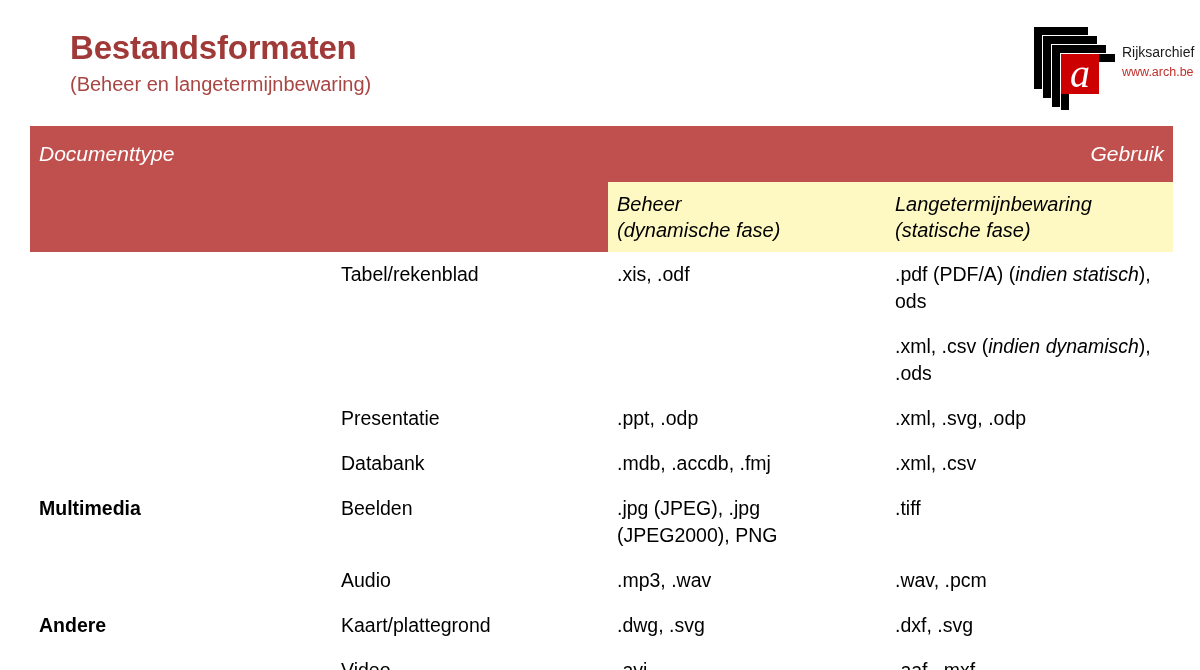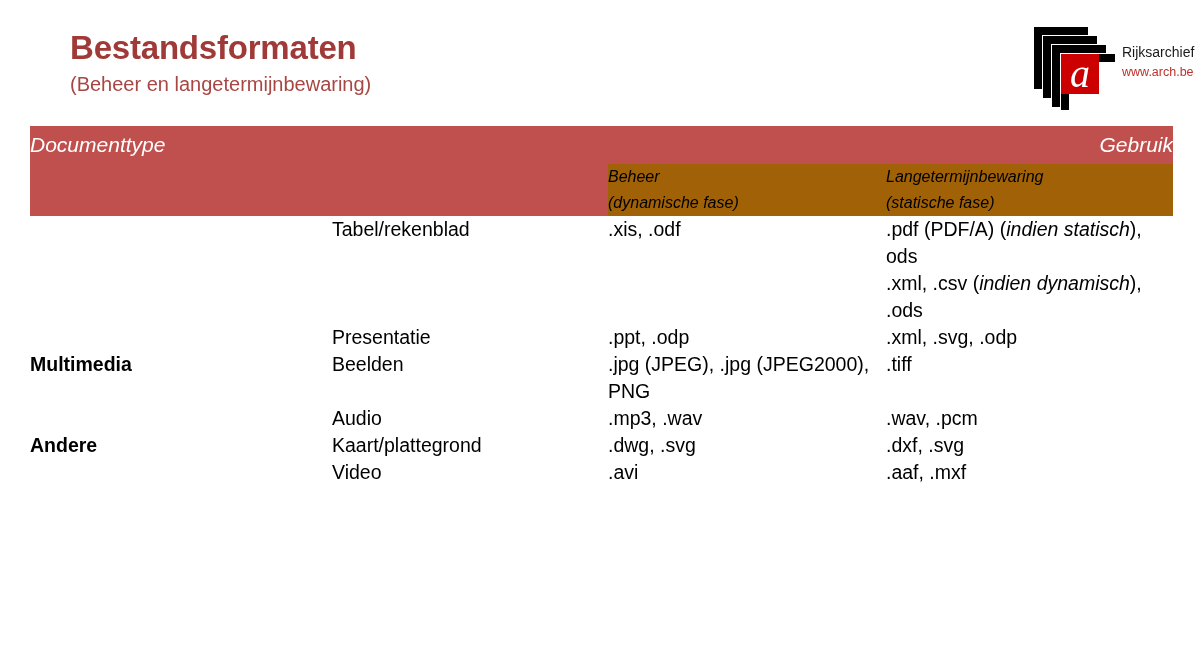--- a/index.html
+++ b/index.html
@@ -91,21 +91,21 @@
   #format-table {
     position: absolute;
     left: 30px;
     top: 126px;
     width: 1143px;
     border-collapse: collapse;
     table-layout: fixed;
   }
   #format-table td {
     vertical-align: top;
-    padding: 0;
+    padding: 9px;
     border: 0;
   }
 
   
   .col-doctype   { width: 302px; }
   .col-subtype   { width: 276px; }
   .col-beheer    { width: 278px; }
   .col-langeterm { width: 287px; }
 
   
@@ -126,23 +126,23 @@
   }
   .hdr-gebruik {
     text-align: right;
     border-left: 1px solid #D9807E;
     border-right: 3px solid #C0504D;
     padding-left: 0;
   }
 
   
   .subhdr {
-    background: #a16207;
+    background: #fef9c3;
     font-style: italic;
-    font-size: 16px;
+    font-size: 20px;
     color: #000000;
     line-height: 26px;
     padding: 6px 0 8px 10px;
     border-bottom: 3px solid #C0504D;
   }
   .subhdr-left-pad {
     background: #C0504D;
     border-left: 3px solid #C0504D;
     border-bottom: 3px solid #C0504D;
   }
@@ -250,20 +250,26 @@
       <td class="cell c-langeterm p-on"><span>.xml, .csv (</span><span class="ital">indien dynamisch</span><span>), .ods</span></td>
     </tr>
 
     <tr class="rule-full">
       <td class="cell c-doctype"></td>
       <td class="cell c-subtype">Presentatie</td>
       <td class="cell c-beheer">.ppt, .odp</td>
       <td class="cell c-langeterm">.xml, .svg, .odp</td>
     </tr>
 
+    <tr class="rule-full">
+      <td class="cell c-doctype"></td>
+      <td class="cell c-subtype">Databank</td>
+      <td class="cell c-beheer">.mdb, .accdb, .fmj</td>
+      <td class="cell c-langeterm">.xml, .csv</td>
+    </tr>
 
     <tr class="rule-full">
       <td class="cell c-doctype">Multimedia</td>
       <td class="cell c-subtype">Beelden</td>
       <td class="cell c-beheer">.jpg (JPEG), .jpg (JPEG2000), PNG</td>
       <td class="cell c-langeterm">.tiff</td>
     </tr>
 
     <tr class="rule-full">
       <td class="cell c-doctype"></td>

